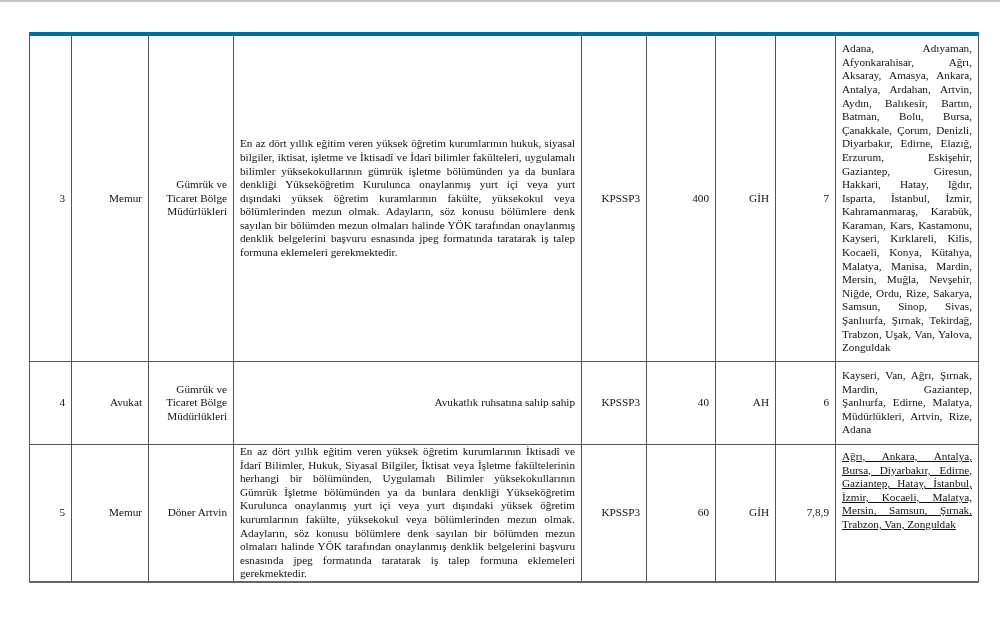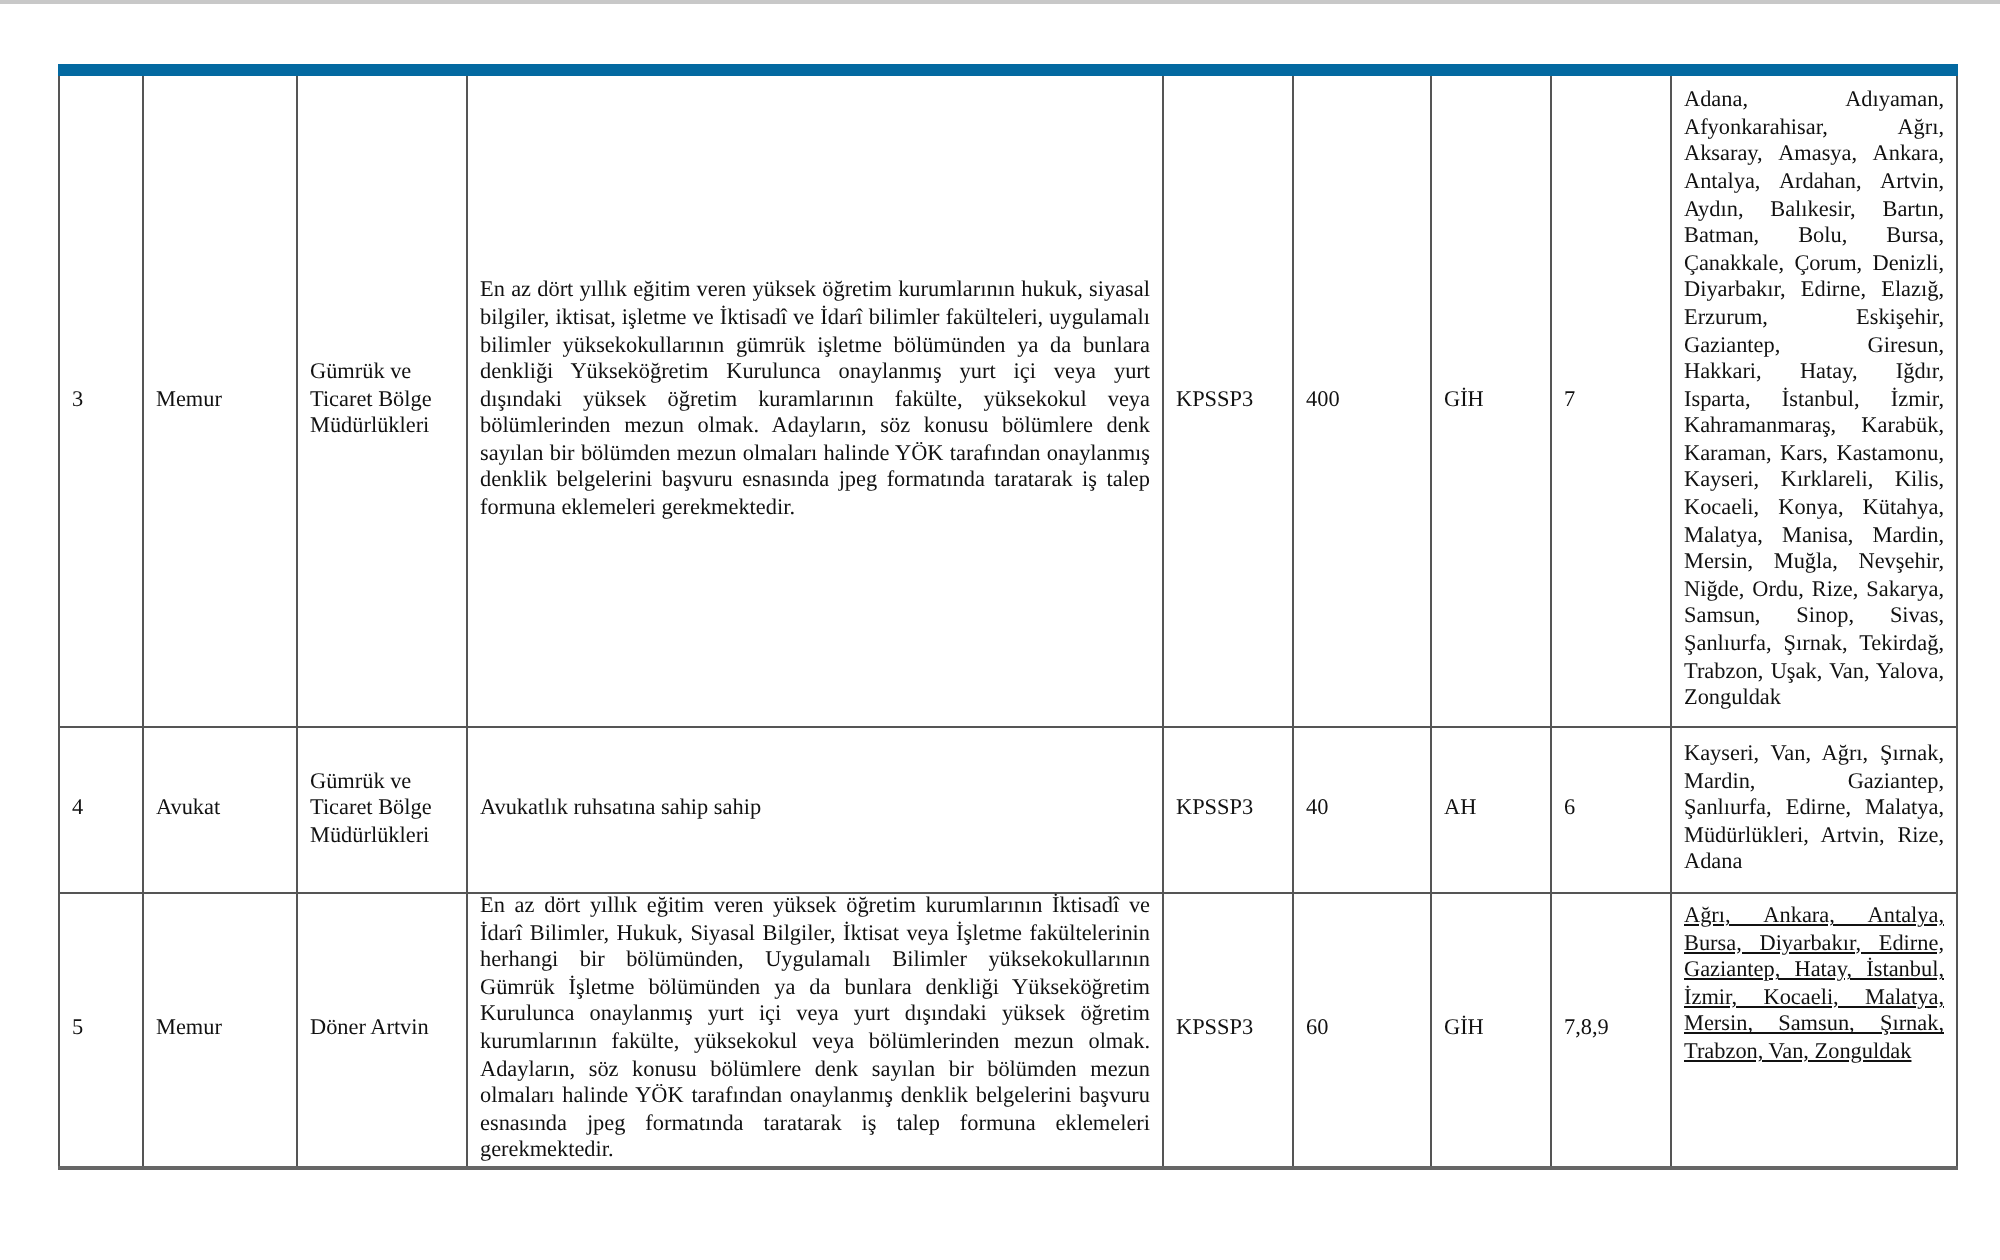--- a/index.html
+++ b/index.html
@@ -13,23 +13,23 @@
     border-collapse: collapse; table-layout: fixed; width: 949px;
     font-size: 11.2px; line-height: 13.6px;
   }
   table.doc td {
     border: 1.3px solid #555; padding: 0 6px; vertical-align: middle;
   }
   table.doc tr.r3 td { height: 325px; }
   table.doc tr.r4 td { height: 82px; }
   table.doc tr.r5 td { height: 130px; margin-top: 46px; }
   table.doc tr:last-child td { border-bottom: 2px solid #666; }
-  table.doc tr:first-child td { border-top: 6px solid #0369a1; }
-  .c { text-align: left; }
-  .l { text-align: left; }
+  table.doc tr:first-child td { border-top: 4px solid #0369a1; }
+  .c { text-align: right; }
+  .l { text-align: right; }
   .j { text-align: justify; text-align-last: left; }
   .cities { text-align: justify; text-align-last: left; padding: 0 5px; }
   .pad-top { vertical-align: top !important; padding-top: 5px !important; text-decoration: underline; }
 </style>
 </head>
 <body>
 
 <div class="topline"></div>
 
 <table class="doc">

